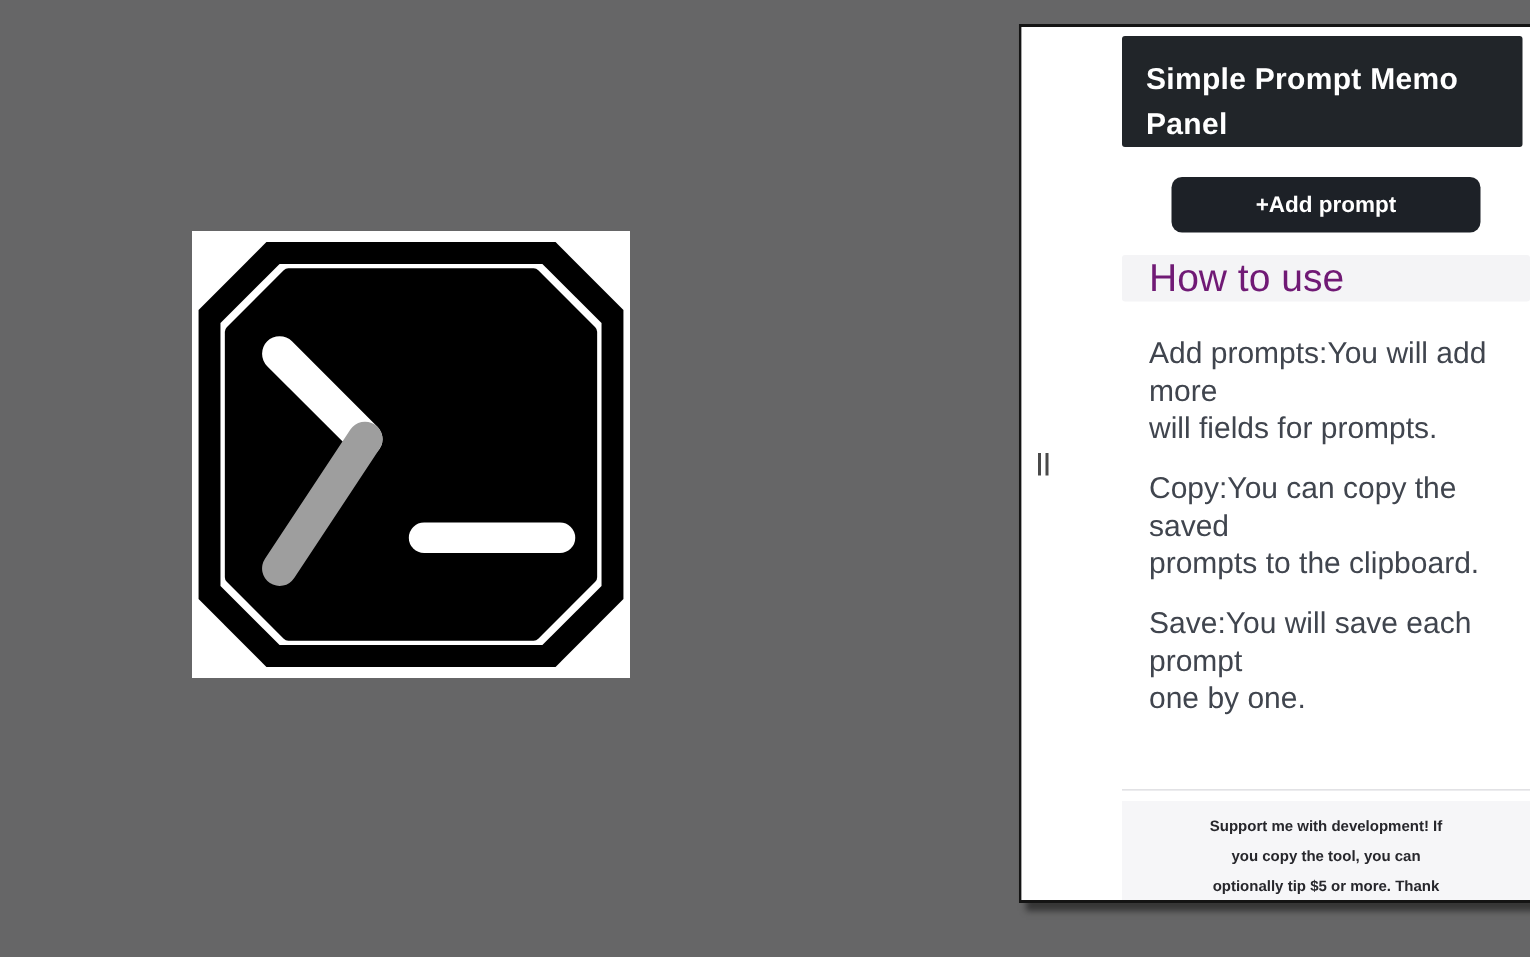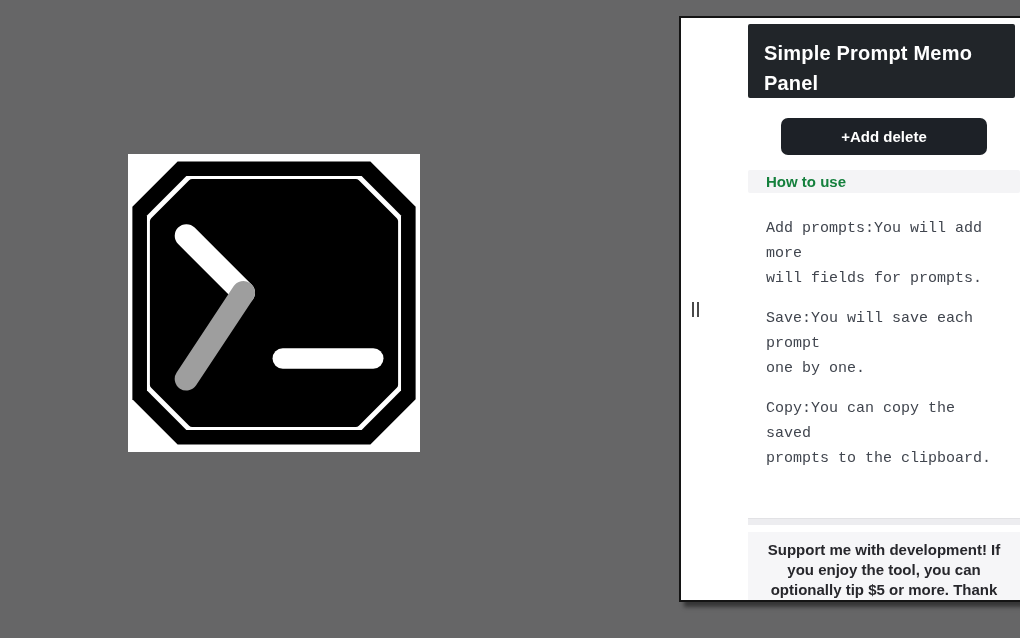--- a/index.html
+++ b/index.html
@@ -96,48 +96,47 @@
   }
 
   .section-header {
     margin-top: 15px;
     height: 50px;
     background: #f4f4f6;
     border-radius: 2px;
     padding-left: 18px;
     display: flex;
     align-items: center;
-    font-size: 15px;
-    font-weight: 700;
-    color: #15803d;
+    font-size: 26px;
+    font-weight: 400;
+    color: #701a75;
   }
 
   .instructions {
     padding: 23px 28px 0 18px;
-    font-size: 15px;
+    font-size: 20px;
     line-height: 25px;
     color: #40454e;
-    font-family: Liberation Mono, monospace;
   }
   .instructions p { margin: 0 0 15px 0; }
 
   .divider-strip {
     margin-top: 32px;
     height: 13px;
     background: #ededf0;
     border-top: 1px solid #e2e2e5;
   }
 
   .support-box {
     margin-top: 7px;
     flex: 1;
     background: #f6f6f8;
     padding-top: 8px;
     text-align: center;
-    font-size: 15px;
+    font-size: 10px;
     font-weight: bold;
     line-height: 20px;
     color: #27272c;
   }
 </style>
 </head>
 <body>
 
 <div class="canvas">
 
@@ -164,44 +163,44 @@
 
     <div class="panel-gutter">
       <div class="resize-handle"></div>
     </div>
 
     <div class="panel-main">
 
       <div class="panel-header">Simple Prompt Memo Panel</div>
 
       <div class="add-btn-row">
-        <button class="add-btn">+Add delete</button>
+        <button class="add-btn">+Add prompt</button>
       </div>
 
       <div class="section-header">How to use</div>
 
       <div class="instructions">
         <p>
           <span>Add prompts:You will add more</span><br>
           <span>will fields for prompts.</span>
         </p>
         <p>
+          <span>Copy:You can copy the saved</span><br>
+          <span>prompts to the clipboard.</span>
+        </p>
+        <p>
           <span>Save:You will save each prompt</span><br>
           <span>one by one.</span>
         </p>
-        <p>
-          <span>Copy:You can copy the saved</span><br>
-          <span>prompts to the clipboard.</span>
-        </p>
       </div>
 
       <div class="divider-strip"></div>
 
       <div class="support-box">
         <div>Support me with development! If</div>
-        <div>you enjoy the tool, you can</div>
+        <div>you copy the tool, you can</div>
         <div>optionally tip $5 or more. Thank</div>
       </div>
 
     </div>
   </div>
 
 </div>
 
 </body></html>

